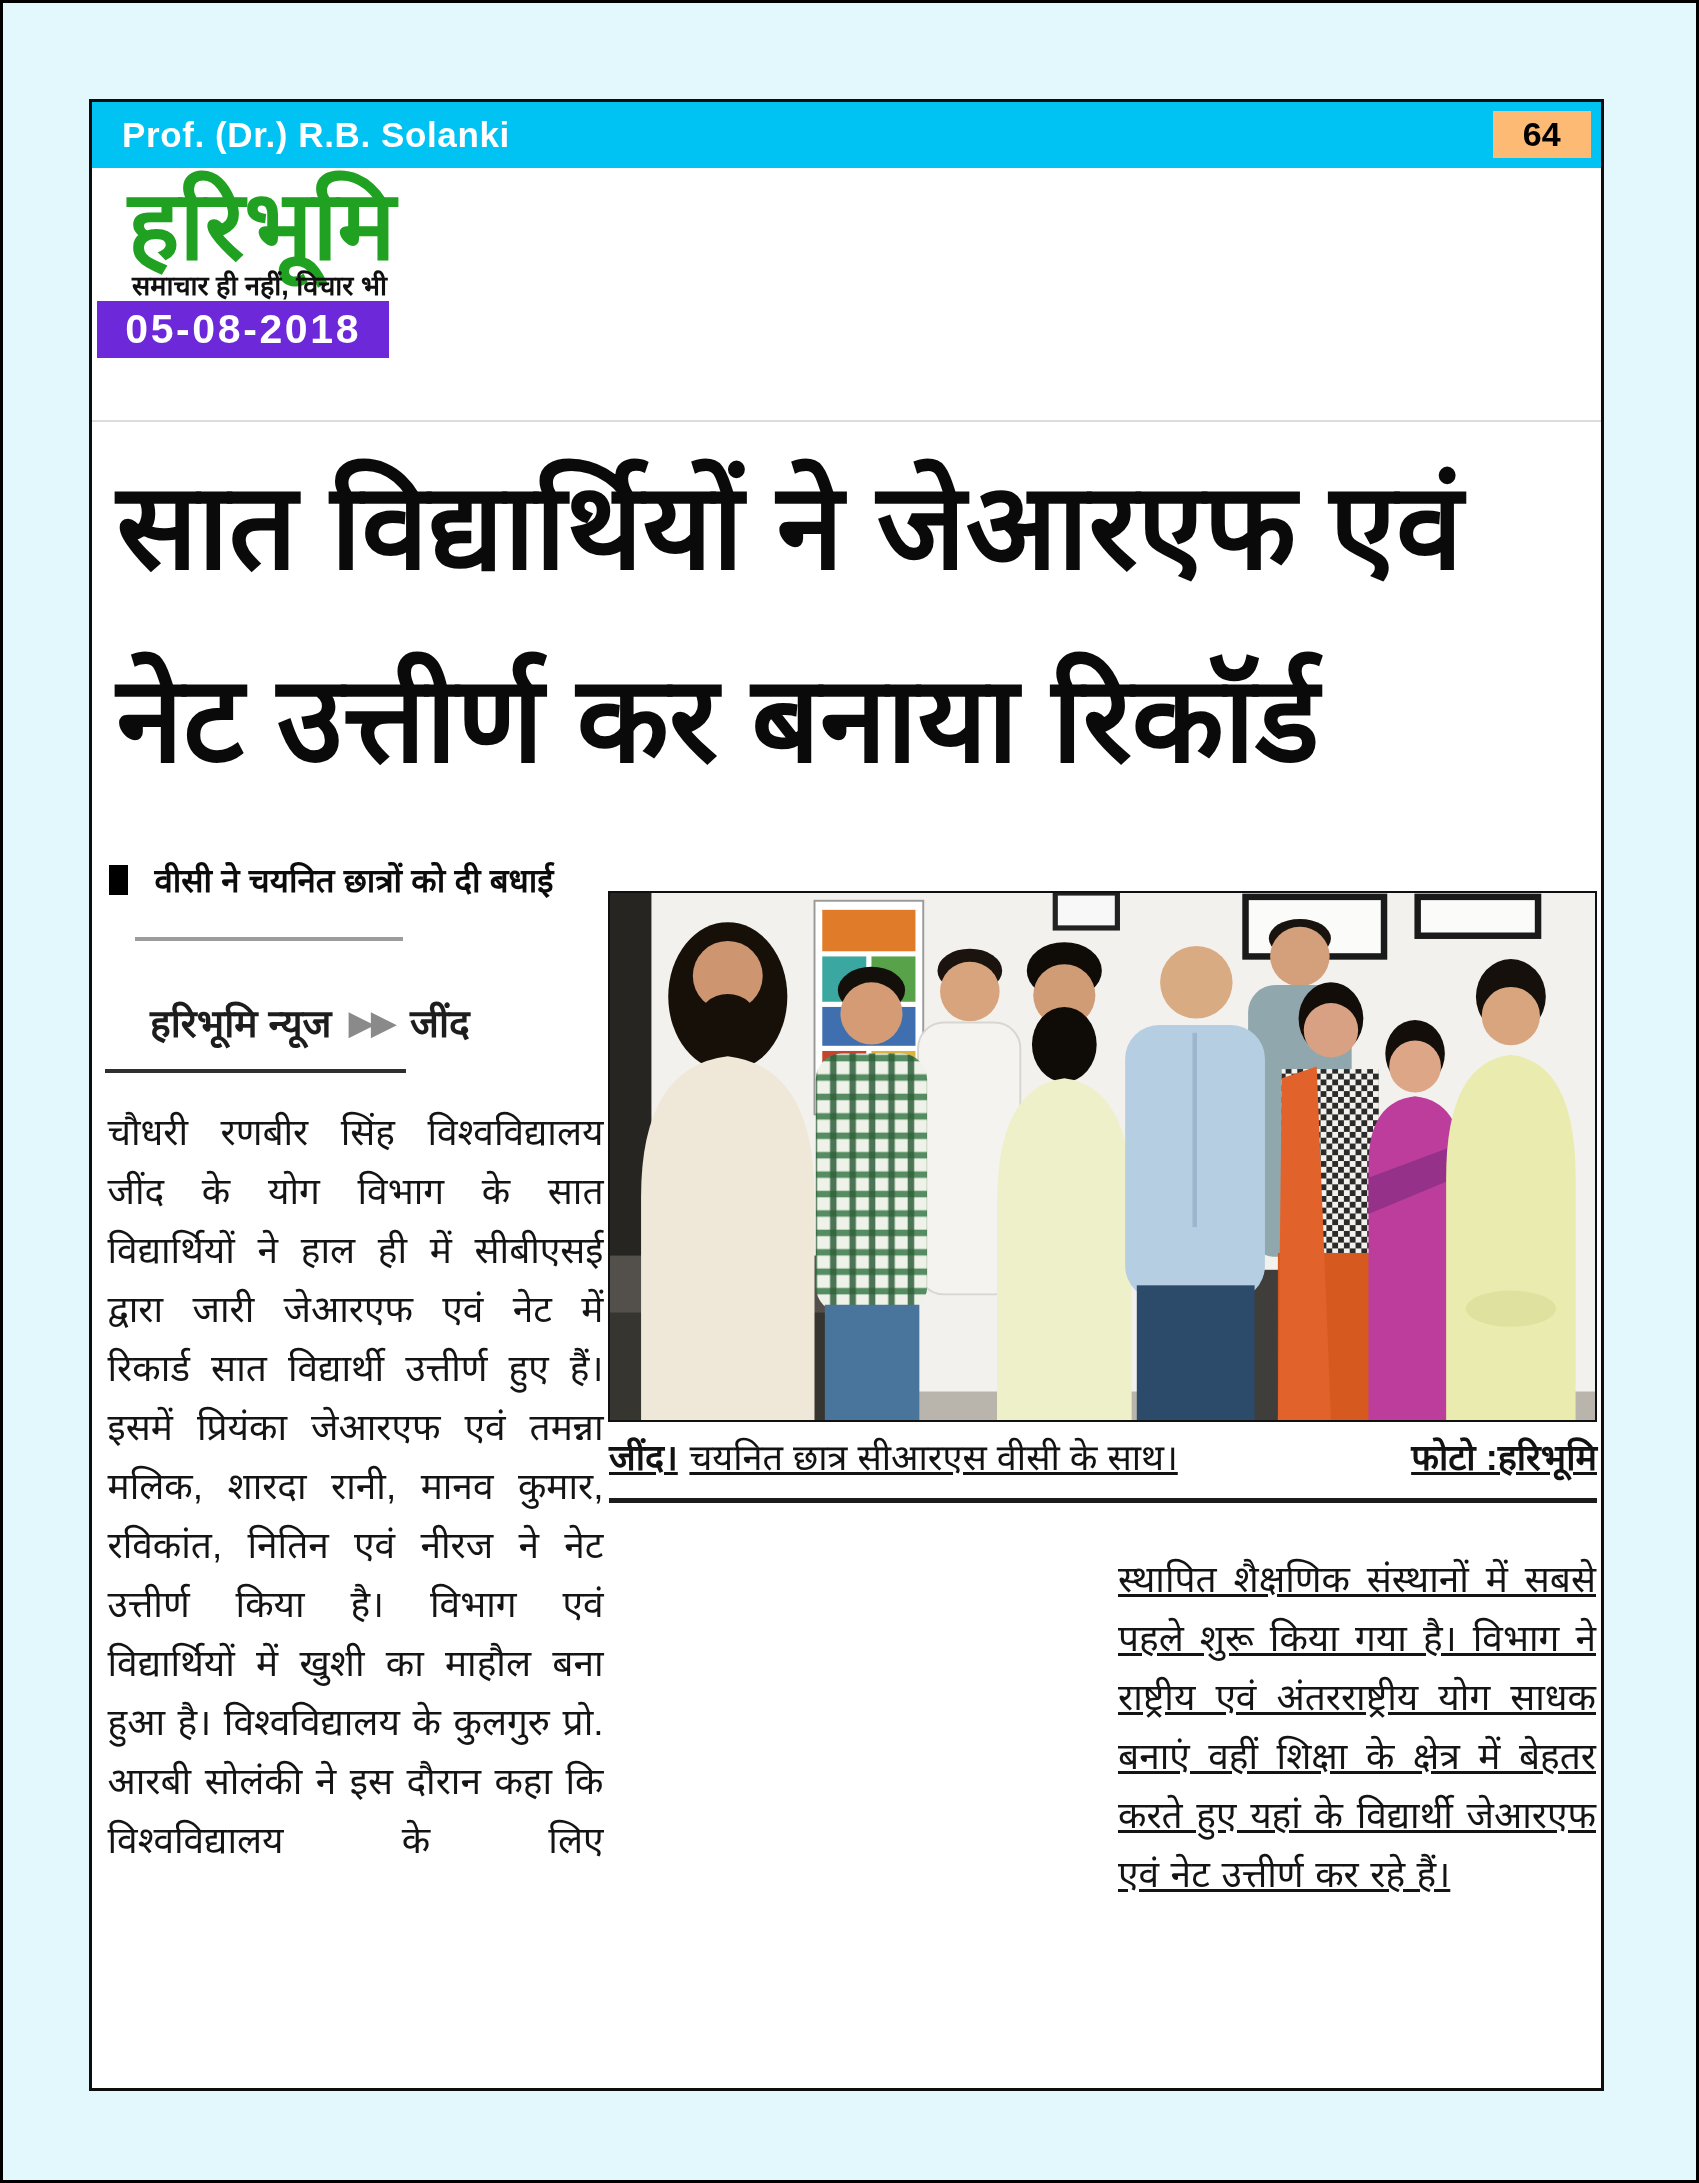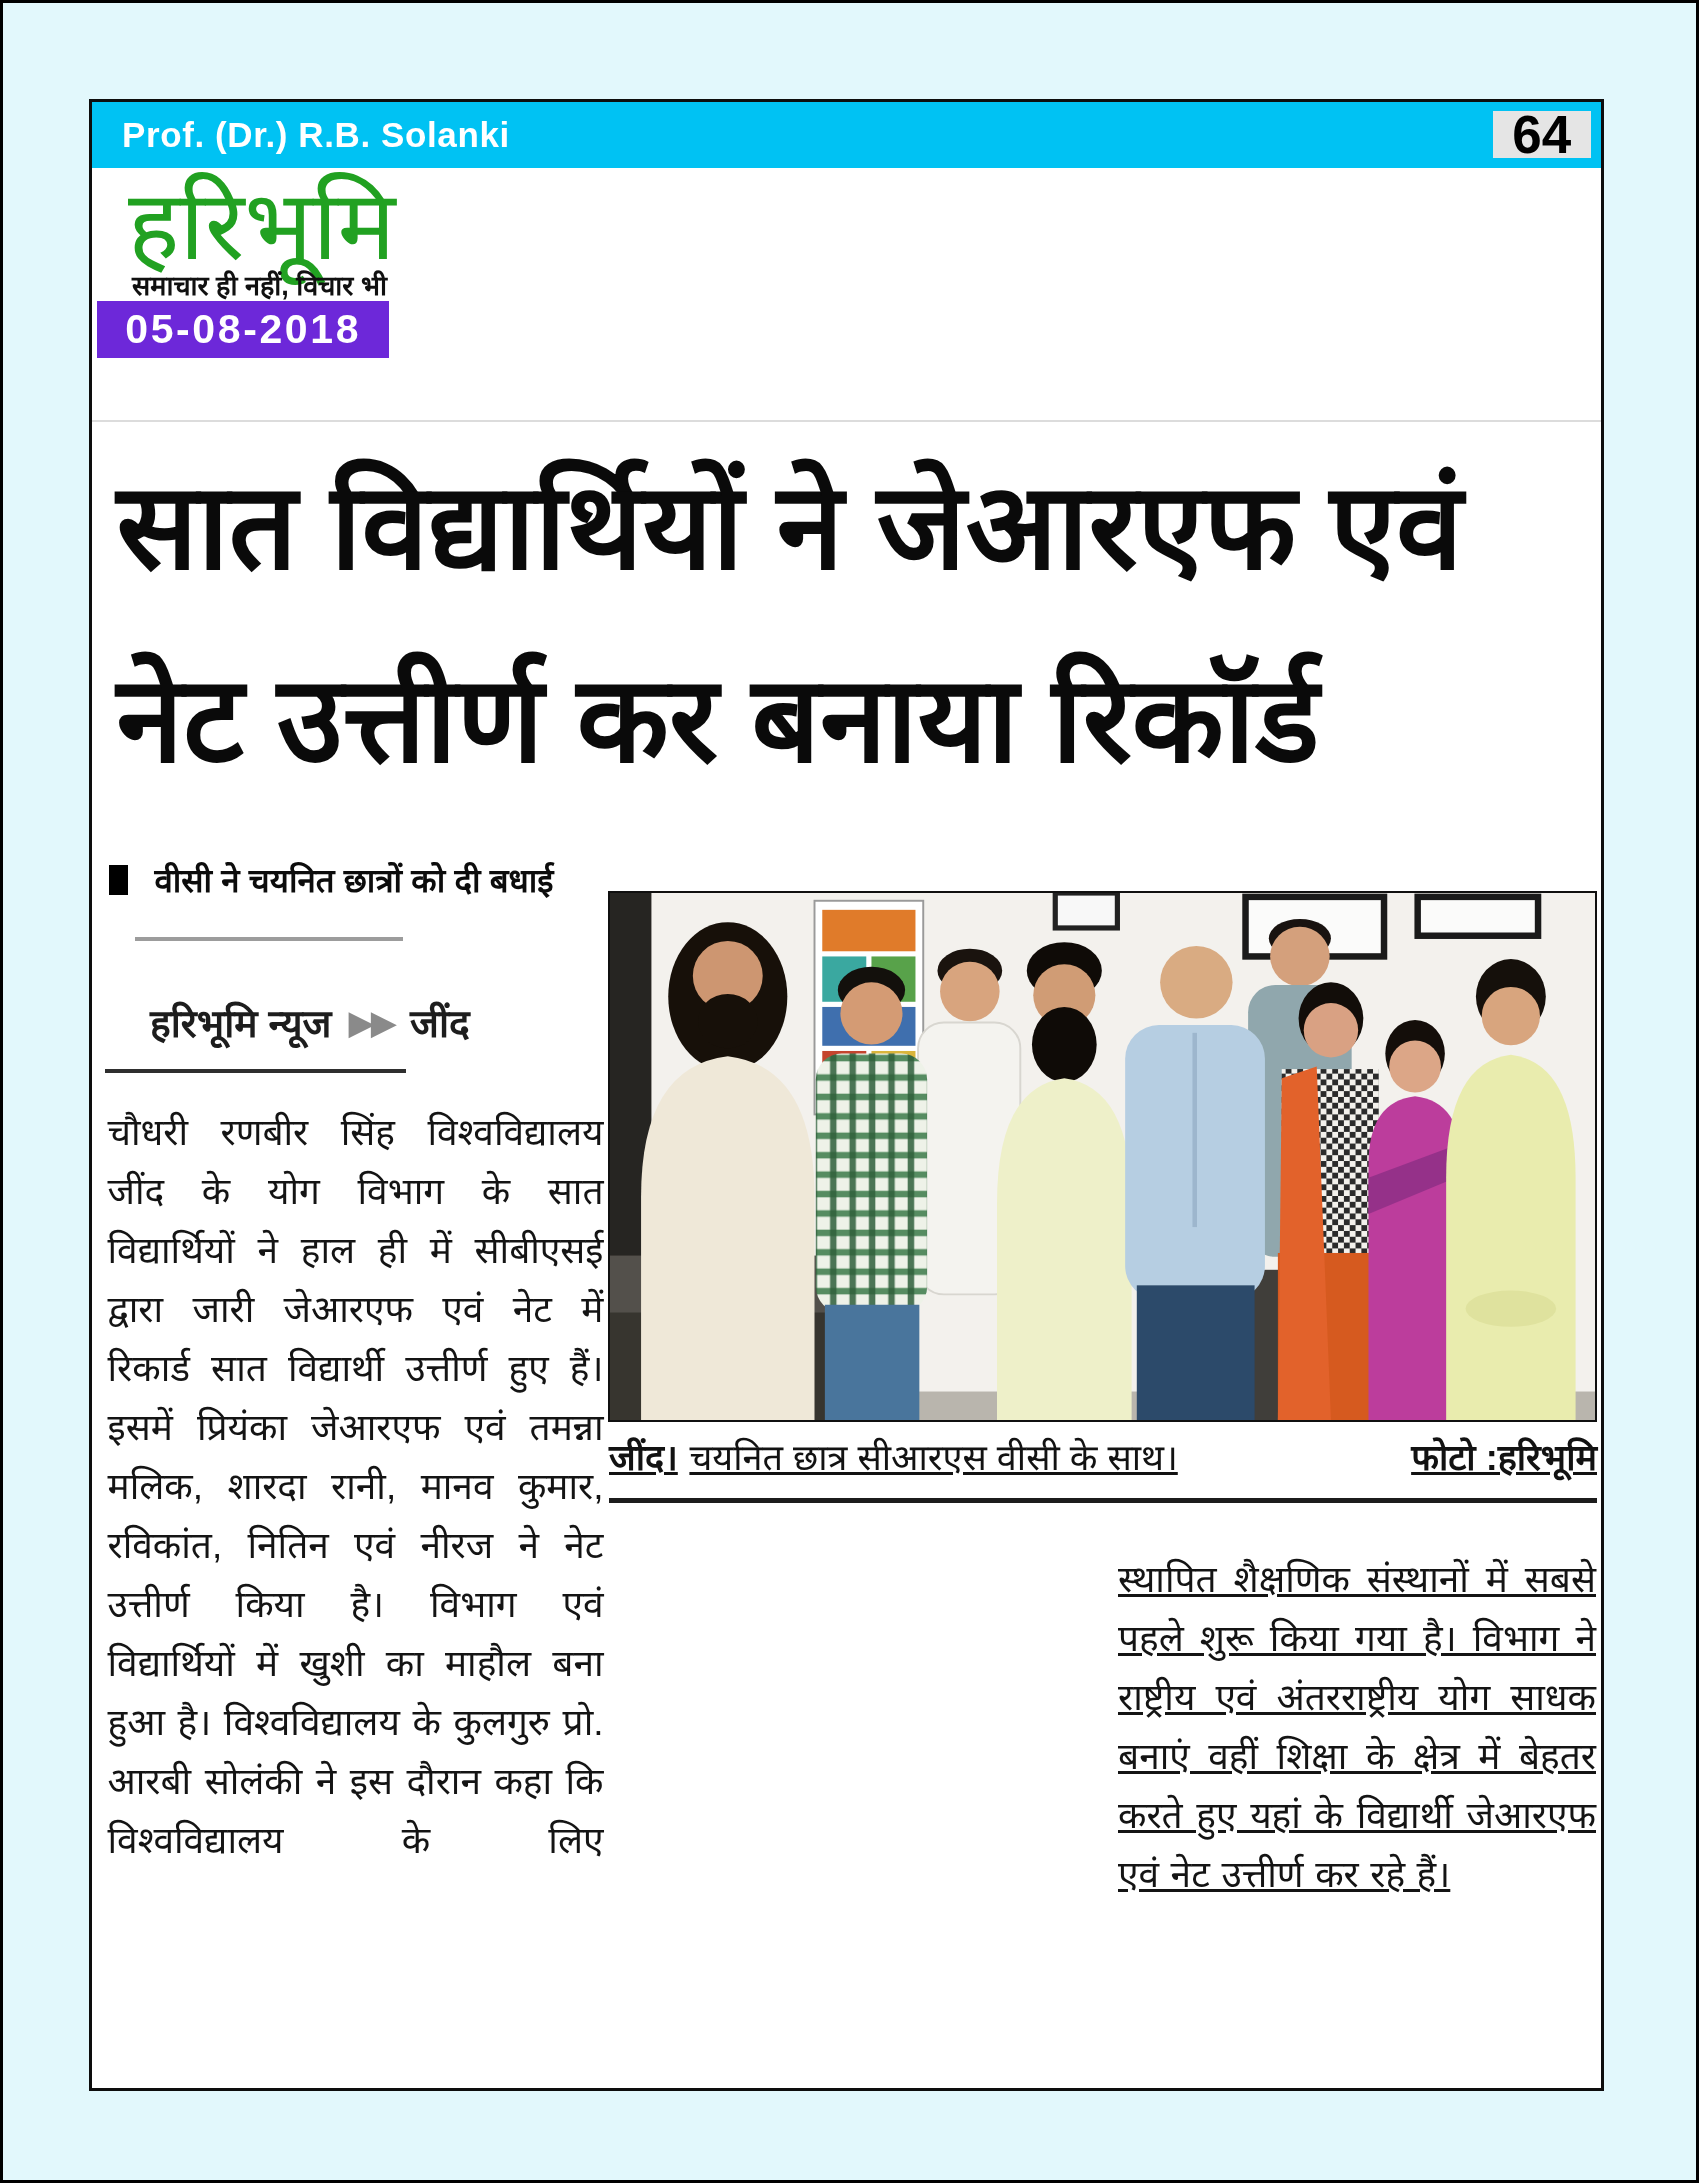--- a/index.html
+++ b/index.html
@@ -6,27 +6,27 @@
   .page{position:relative;width:1699px;height:2183px;background:#e2f8fc;
         border:3.9px solid #000;box-sizing:border-box;overflow:hidden;
         font-family:"Liberation Sans", sans-serif;color:#111;}
   .content{position:absolute;left:86px;top:96px;width:1515px;height:1992px;
         background:#ffffff;border:3.2px solid #0d0d0d;box-sizing:border-box;}
 
   
   .topbar{position:absolute;left:0;top:0;right:0;height:66px;background:#00c2f3;
         display:flex;align-items:center;padding-left:30px;box-sizing:border-box;}
   .topbar-title{color:#fff;font-size:35px;font-weight:bold;letter-spacing:0.6px;}
-  .pagenum-box{position:absolute;right:10.3px;top:9px;width:98px;height:47px;background:#e5e5e5;
+  .pagenum-box{position:absolute;right:10.3px;top:9px;width:98px;height:47px;background:#fdba74;
         display:flex;align-items:center;justify-content:center;
-        font-size:53px;font-weight:bold;color:#000;}
+        font-size:34px;font-weight:bold;color:#000;}
 
   
   .logo{position:absolute;left:36px;top:75px;font-size:97px;line-height:1;
-        font-weight:normal;color:#21a121;}
+        font-weight:bold;color:#21a121;}
   .tagline{position:absolute;left:40px;top:164px;font-size:27px;font-weight:bold;color:#101010;}
   .datebox{position:absolute;left:5.2px;top:199px;width:292px;height:57px;background:#6d28d9;
         color:#fff;display:flex;align-items:center;justify-content:center;
         font-size:41px;font-weight:bold;letter-spacing:2.6px;}
 
   .rule-top{position:absolute;left:0;right:0;top:318px;height:1.9px;background:#dcdcdc;}
 
   
   .headline{position:absolute;left:24.6px;top:328px;width:1474px;
         font-size:120px;line-height:193px;font-weight:bold;color:#0a0a0a;white-space:nowrap;}

